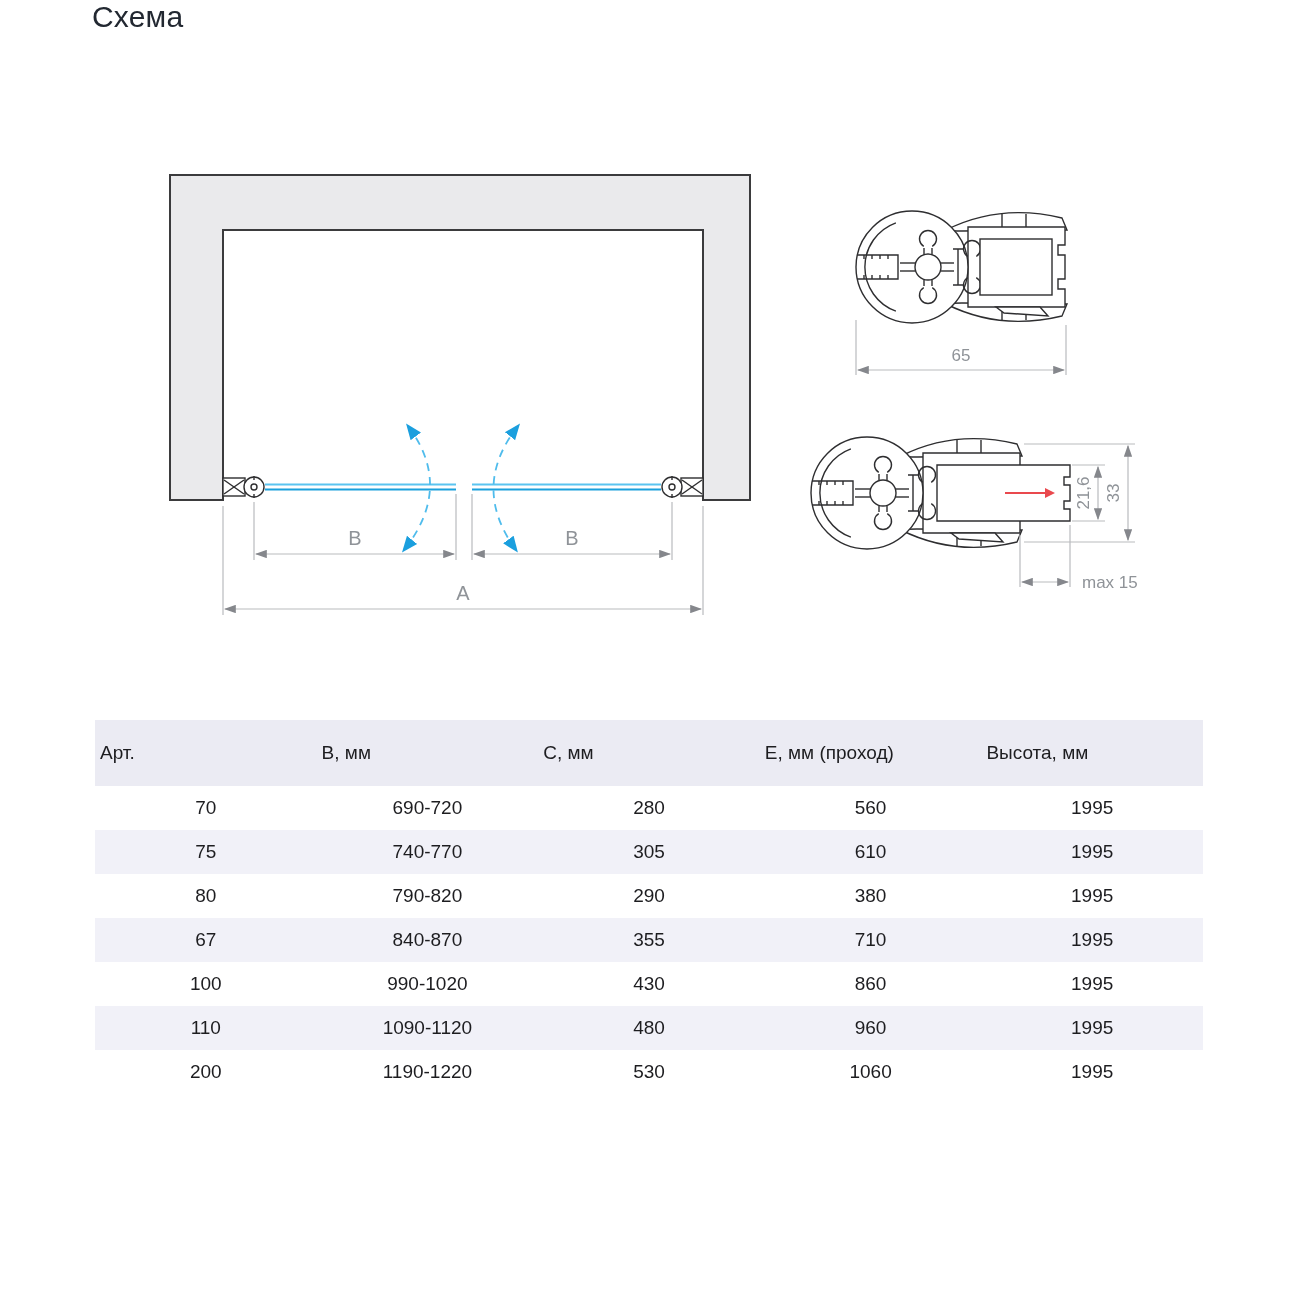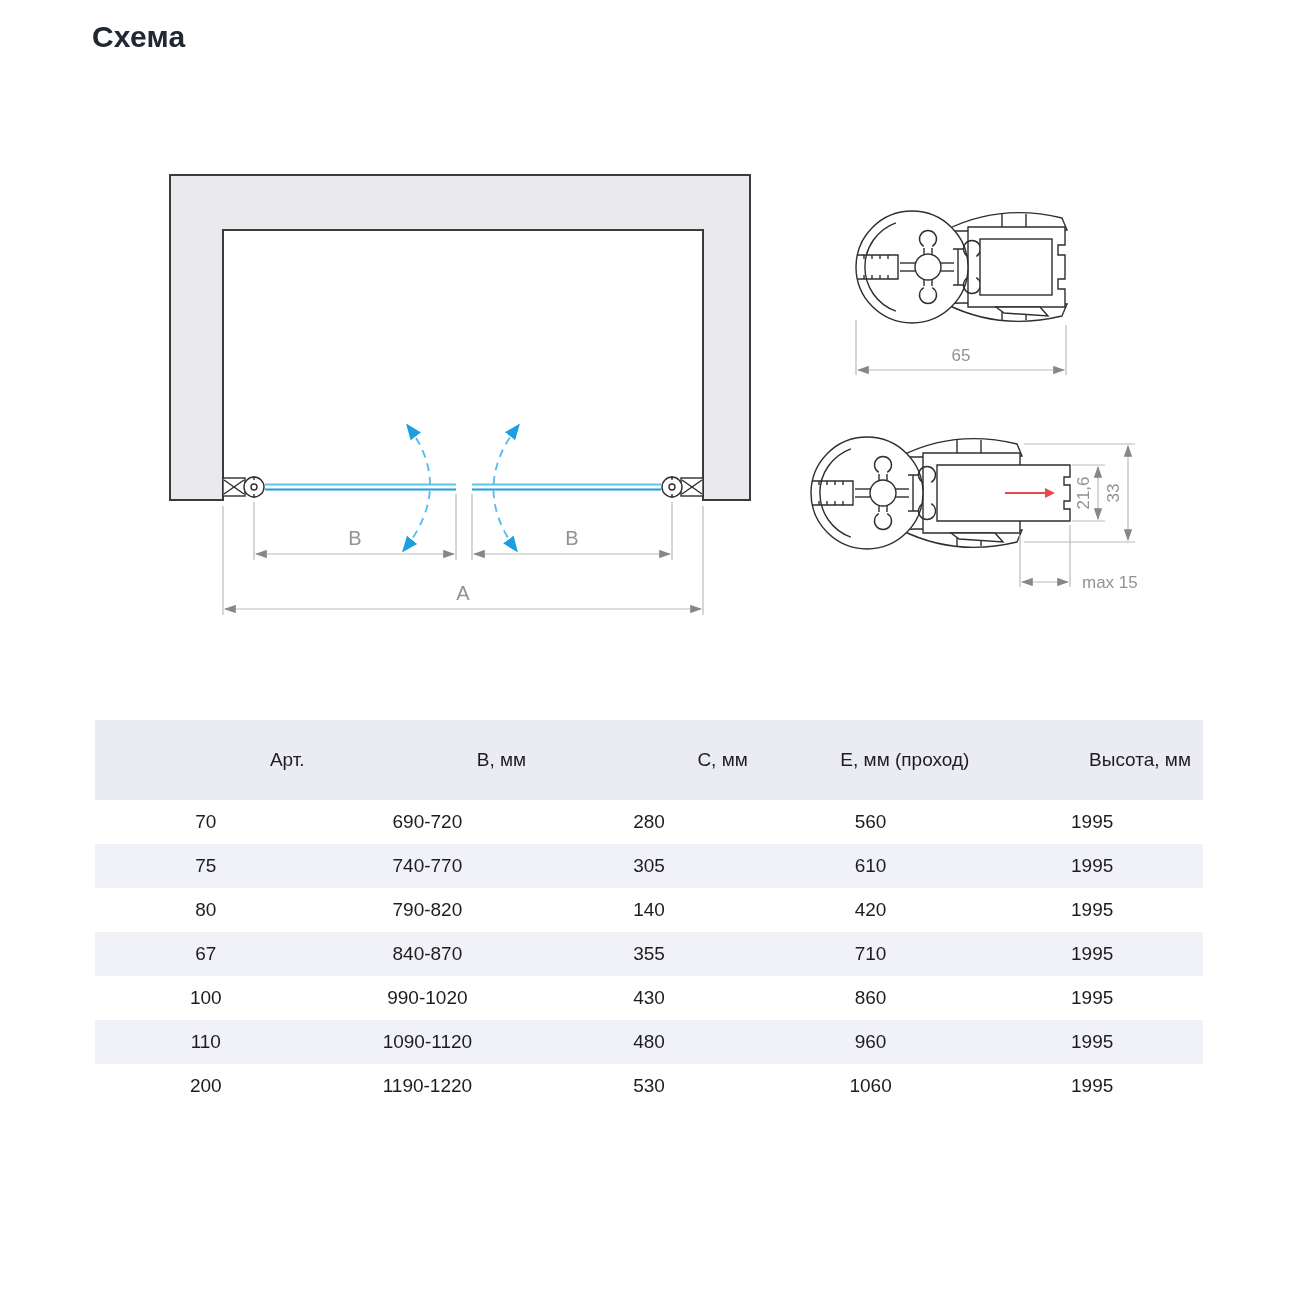--- a/index.html
+++ b/index.html
@@ -1,22 +1,22 @@
 <!DOCTYPE html>
 <html style="--title_color: #222831; --wall_fill: #EAEAEC; --wall_stroke: #3B3B3D; --line_dark: #2E2E30; --glass_light: #5BC4F0; --glass_dark: #1AA0DC; --swing: #4FBCEC; --swing_arrow: #1B9FDE; --dim_line: #B9BBBE; --dim_arrow: #85878C; --dim_text: #8F9398; --red_arrow: #E9494E; --table_header_bg: #EBEBF3; --table_stripe_bg: #F1F1F8; --text_dark: #1D1D20;"><head>
 <meta charset="utf-8">
 <style>
   html,body{margin:0;padding:0;}
   body{
     width:1293px;height:1290px;position:relative;overflow:hidden;
     background:#ffffff;font-family:"Liberation Sans",sans-serif;
   }
   .title{
-    position:absolute;left:92px;top:20px;margin:0;
-    font-size:30px;font-weight:700;color:var(--title_color,#222831);
+    position:absolute;left:92px;top:0;margin:0;
+    font-size:30px;font-weight:400;color:var(--title_color,#222831);
     letter-spacing:.2px;
   }
   .main-svg{position:absolute;left:150px;top:160px;}
   .right-svg{position:absolute;left:795px;top:185px;}
 
   
   svg text{font-family:"Liberation Sans",sans-serif;}
   .wall{fill:var(--wall_fill,#EAEAEC);stroke:var(--wall_stroke,#3B3B3D);stroke-width:2;}
   .dk{stroke:var(--line_dark,#2E2E30);fill:none;stroke-width:1.4;}
   .dkf{stroke:var(--line_dark,#2E2E30);fill:#ffffff;stroke-width:1.4;}
@@ -31,21 +31,21 @@
   .bmk{fill:var(--swing_arrow,#1B9FDE);}
   .red{stroke:var(--red_arrow,#E9494E);stroke-width:2;}
   .redf{fill:var(--red_arrow,#E9494E);}
 
   
   .table-wrap{position:absolute;left:95px;top:720px;width:1108px;}
   table.spec{border-collapse:collapse;width:100%;table-layout:fixed;
     color:var(--text_dark,#1D1D20);font-size:19px;}
   table.spec thead th{
     background:var(--table_header_bg,#EBEBF3);
-    height:56px;font-weight:500;text-align:right;padding:12px;
+    height:56px;font-weight:500;text-align:left;padding:5px;
   }
   table.spec tbody td{height:44px;text-align:center;padding:0;font-weight:400;}
   table.spec tbody tr:nth-child(even){background:var(--table_stripe_bg,#F1F1F8);}
 </style>
 </head>
 <body>
 
 <h1 class="title">Схема</h1>
 
 <svg class="main-svg" width="630" height="470" viewBox="0 0 630 470">
@@ -209,22 +209,22 @@
         <tr>
           <td>75</td>
           <td>740-770</td>
           <td>305</td>
           <td>610</td>
           <td>1995</td>
         </tr>
         <tr>
           <td>80</td>
           <td>790-820</td>
-          <td>140</td>
-          <td>420</td>
+          <td>290</td>
+          <td>380</td>
           <td>1995</td>
         </tr>
         <tr>
           <td>67</td>
           <td>840-870</td>
           <td>355</td>
           <td>710</td>
           <td>1995</td>
         </tr>
         <tr>

